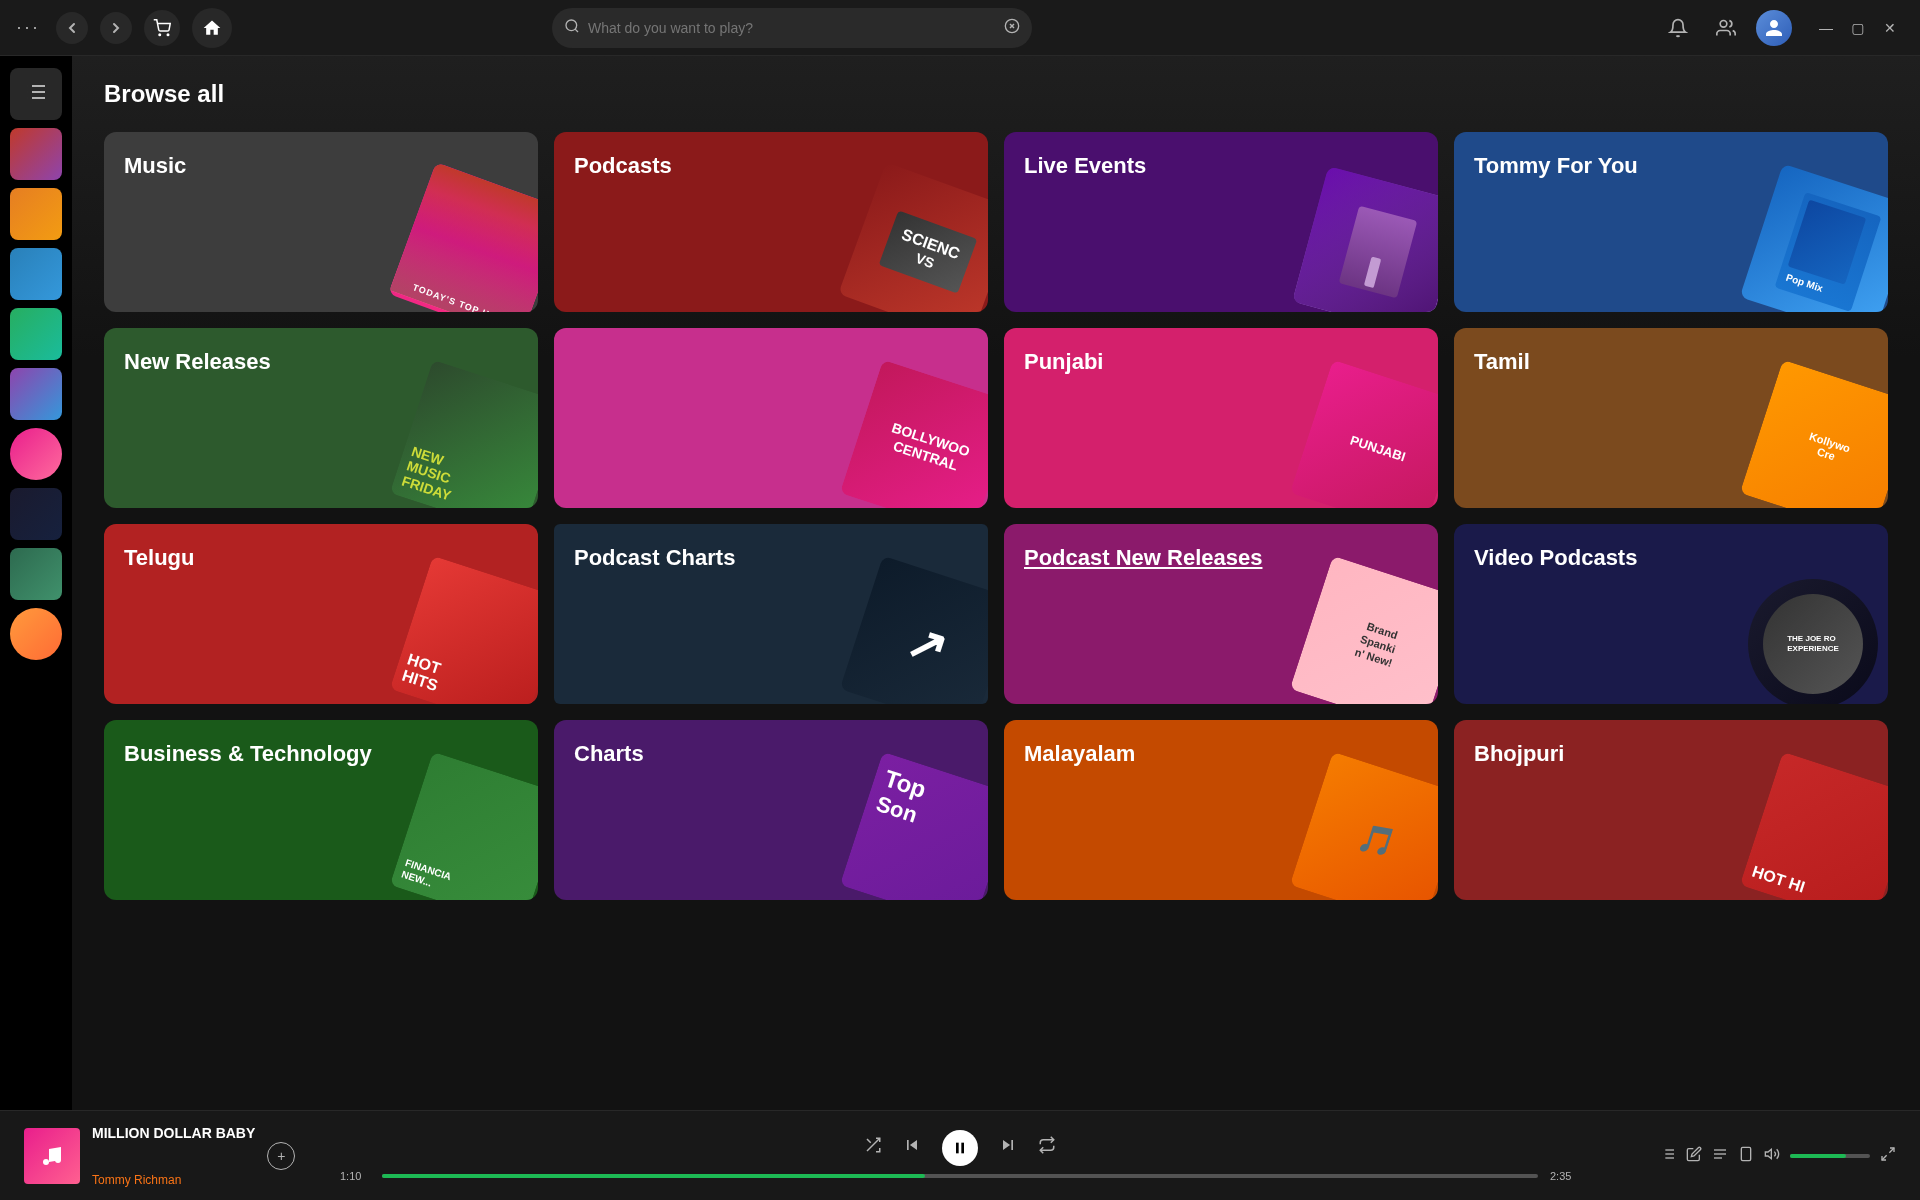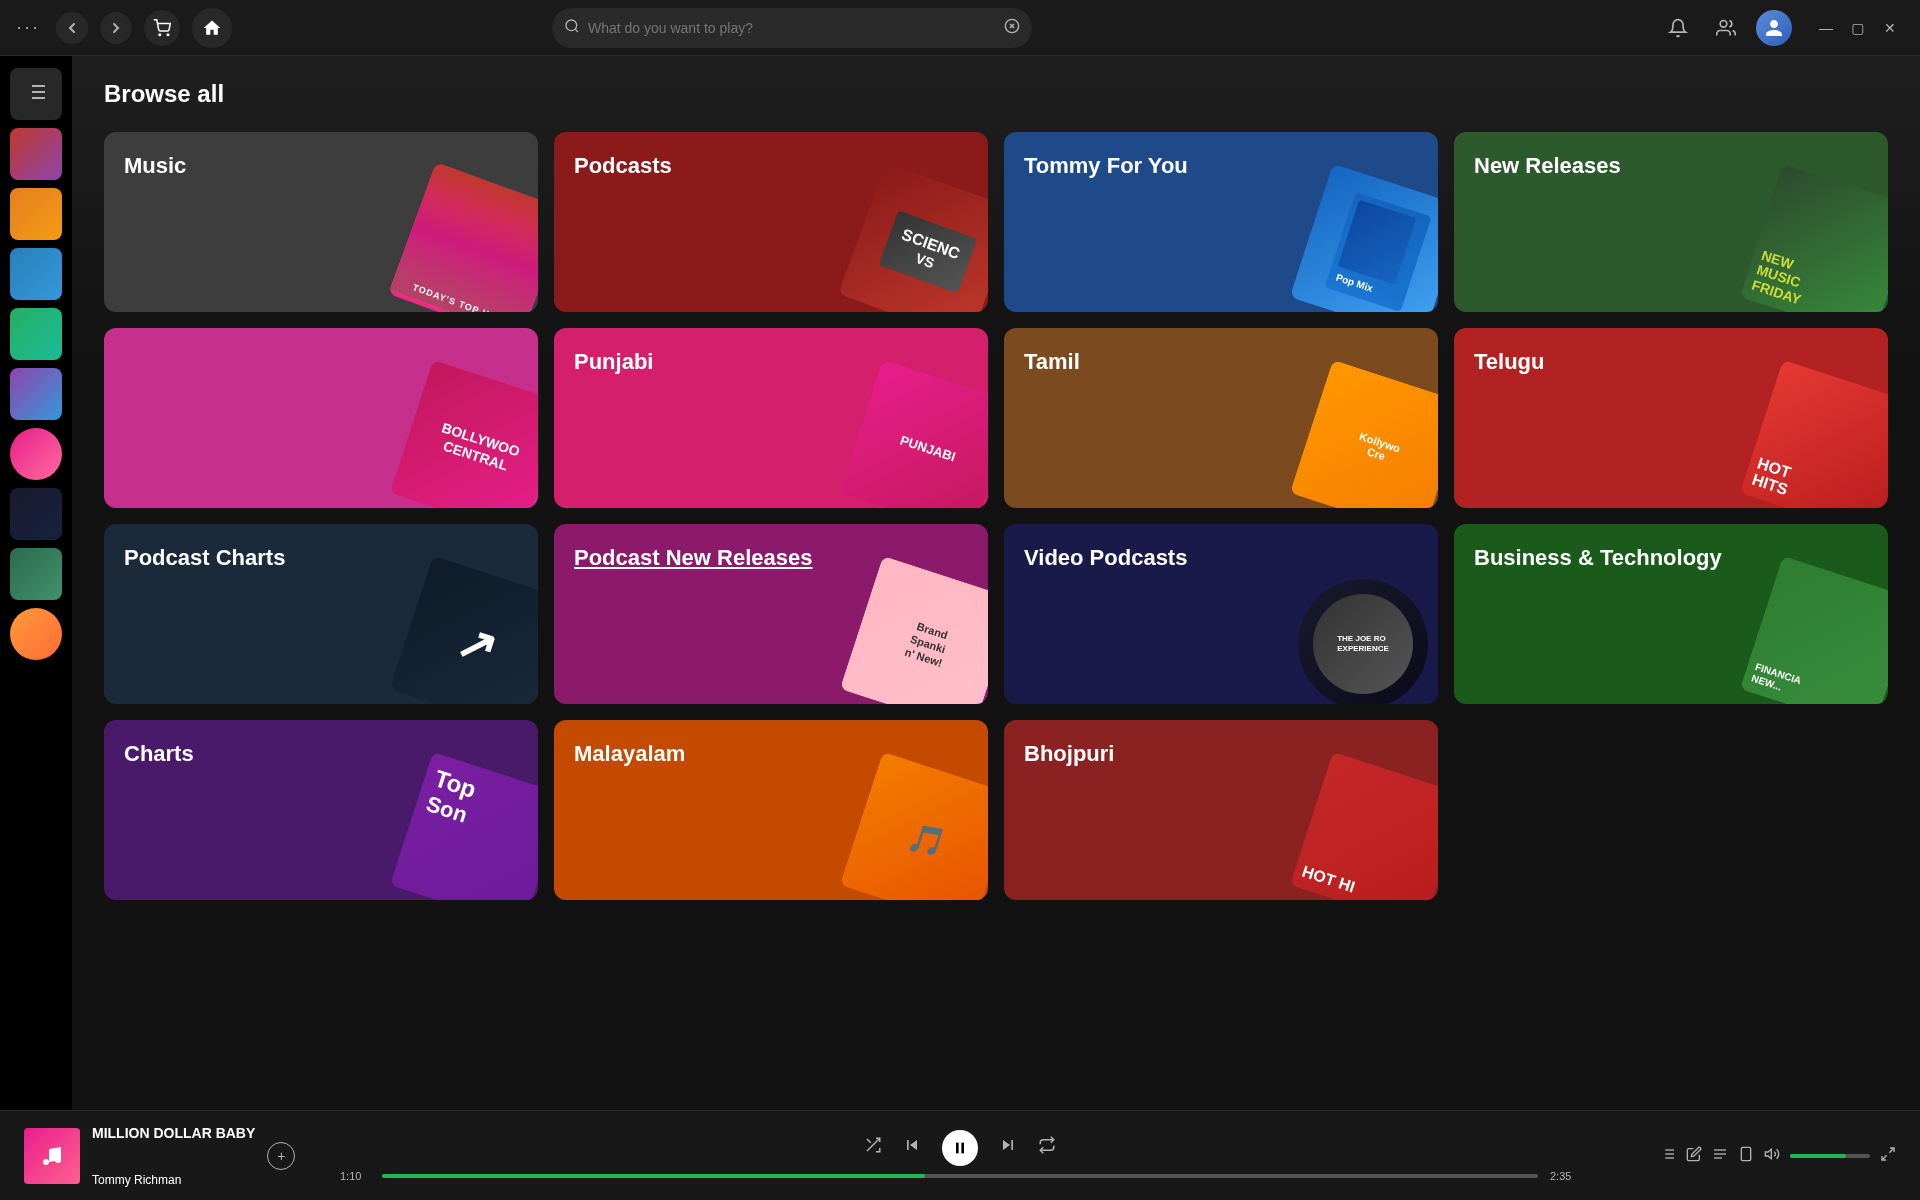--- a/index.html
+++ b/index.html
@@ -212,21 +212,21 @@
     
     .card-music { background: #3d3d3d; }
     .card-podcasts { background: #8b1a1a; }
     .card-live { background: #4a0f6e; }
     .card-madeforyou { background: #1f4a8a; }
     .card-newreleases { background: #2d5a2d; }
     .card-hindi { background: #c72f8d; }
     .card-punjabi { background: #d4206c; }
     .card-tamil { background: #7b4a1e; }
     .card-telugu { background: #b22222; }
-    .card-podcastcharts { background: #1a2a3a; }
+    .card-podcastcharts { background: #1a2a3a; border-radius: 6px; }
     .card-podcastnew { background: #8b1a6b; text-decoration: underline; }
     .card-videopodcasts { background: #1a1a4a; }
     .card-business { background: #1a5a1a; }
     .card-charts { background: #4a1a6a; }
     .card-malayalam { background: #c44a00; }
     .card-bhojpuri { background: #8b2222; }
 
     
     .art-music {
       background: linear-gradient(135deg, #e91e8c, #f72f7e);
@@ -259,21 +259,21 @@
     .np-thumb {
       width: 56px; height: 56px;
       border-radius: 4px;
       background: linear-gradient(135deg, #e91e8c 0%, #ff6090 100%);
       flex-shrink: 0;
       display: flex; align-items: center; justify-content: center;
       font-size: 22px;
     }
     .np-info { display: flex; flex-direction: column; }
     .np-title { font-size: 14px; font-weight: 600; color: #fff; }
-    .np-artist { font-size: 12px; color: #ffffff; margin-top: 32px; }
+    .np-artist { font-size: 12px; color: #f97316; margin-top: 32px; }
     .np-add {
       width: 28px; height: 28px;
       border-radius: 50%;
       background: transparent;
       border: 1px solid #b3b3b3;
       color: #b3b3b3;
       font-size: 14px;
       cursor: pointer;
       display: flex; align-items: center; justify-content: center;
     }
@@ -483,20 +483,30 @@
       <div class="category-card card-podcasts">
         <span class="category-label">Podcasts</span>
         <div class="card-art" style="background:linear-gradient(135deg,#8b1a1a,#c0392b);display:flex;align-items:center;justify-content:center;border-radius:8px;transform:rotate(20deg);position:absolute;right:-10px;bottom:-10px;width:140px;height:140px;">
           <div style="background:linear-gradient(135deg,#333,#555);padding:12px;border-radius:4px;text-align:center;">
             <div style="font-size:16px;font-weight:900;color:#fff;">SCIENC</div>
             <div style="font-size:14px;font-weight:900;color:#fff;">VS</div>
           </div>
         </div>
       </div>
 
+      <div class="category-card card-live">
+        <span class="category-label">Live Events</span>
+        <div class="card-art" style="background:linear-gradient(135deg,#6a0dad,#b39ddb);border-radius:8px;transform:rotate(15deg);position:absolute;right:-10px;bottom:-10px;width:140px;height:140px;overflow:hidden;">
+          <div style="width:100%;height:100%;background:linear-gradient(135deg,#6a0dad88,#4a0f6e);display:flex;align-items:center;justify-content:center;">
+            <div style="width:60px;height:80px;background:linear-gradient(180deg,#9b59b6,#6c3483);border-radius:4px;display:flex;align-items:flex-end;justify-content:center;padding-bottom:4px;">
+              <div style="width:10px;height:30px;background:#c39bd3;border-radius:2px;"></div>
+            </div>
+          </div>
+        </div>
+      </div>
 
       <div class="category-card card-madeforyou">
         <span class="category-label">Tommy For You</span>
         <div class="card-art" style="background:linear-gradient(135deg,#1565c0,#42a5f5);border-radius:8px;transform:rotate(18deg);position:absolute;right:-10px;bottom:-10px;width:140px;height:140px;overflow:hidden;">
           <div style="width:100%;height:100%;position:relative;display:flex;align-items:center;justify-content:center;">
             <div style="width:80px;height:100px;background:linear-gradient(180deg,#1565c0,#1976d2);border-radius:4px;display:flex;flex-direction:column;align-items:flex-start;padding:6px;position:relative;overflow:hidden;">
               <div style="position:absolute;bottom:8px;left:8px;font-size:10px;font-weight:700;color:#fff;">Pop Mix</div>
               <div style="width:60px;height:70px;background:linear-gradient(135deg,#0d47a1,#1565c0);border-radius:3px;"></div>
             </div>
           </div>

